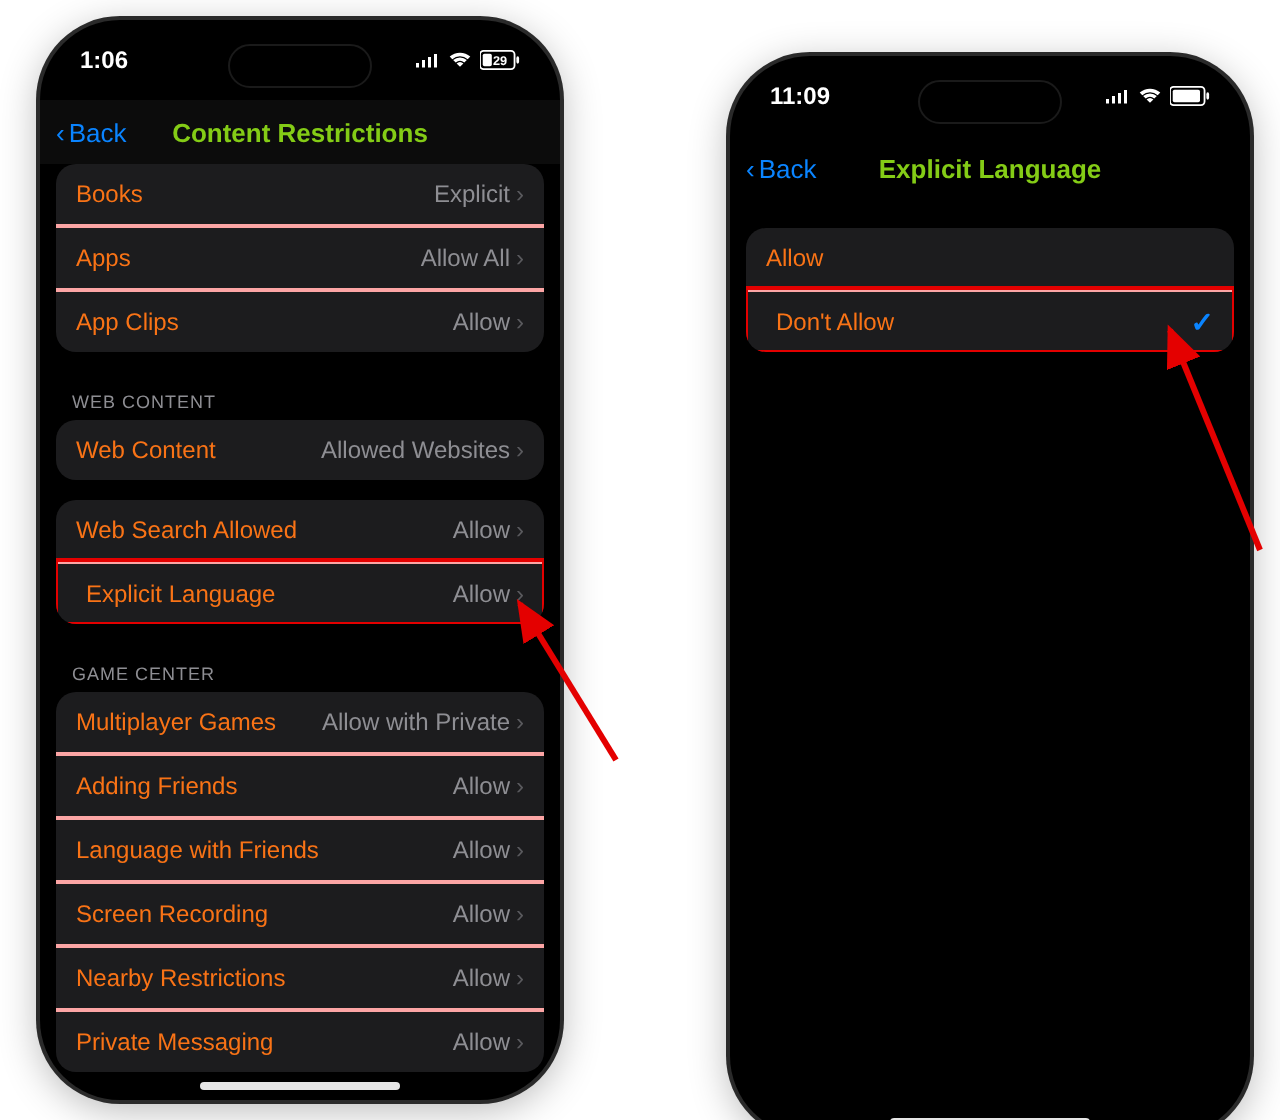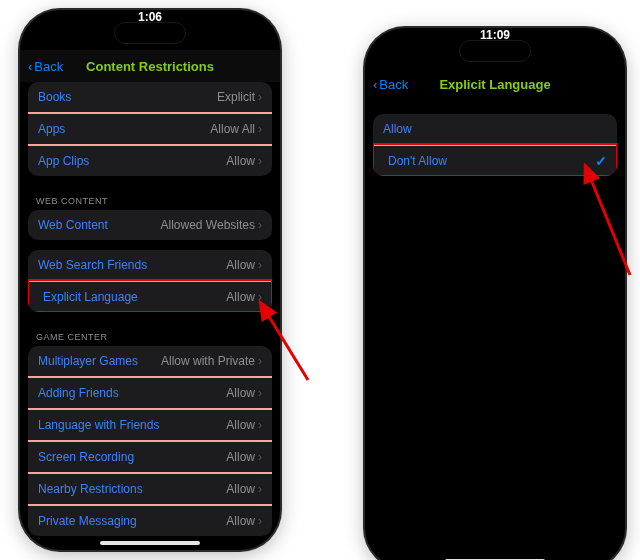--- a/index.html
+++ b/index.html
@@ -3,34 +3,34 @@
 <meta charset="utf-8">
 <style>
   html,body{margin:0;padding:0;background:#fff;font-family:-apple-system,"Helvetica Neue",Arial,sans-serif;}
   .stage{width:640px;height:560px;position:relative;}
   .phone{position:absolute;width:260px;height:540px;border-radius:40px;background:#000;
          box-shadow:0 0 0 2px #2a2a2a, 0 4px 20px rgba(0,0,0,.3);overflow:hidden;}
   .p1{left:20px;top:10px;}
   .p2{left:365px;top:28px;}
   .island{position:absolute;left:50%;top:12px;transform:translateX(-50%);width:70px;height:20px;
            background:#000;border-radius:12px;border:1px solid #1a1a1a;z-index:5;}
-  .statusbar{position:absolute;left:0;right:0;top:0;height:40px;display:flex;justify-content:flex-start;
-             align-items:center;padding:0 20px;color:#fff;font-size:12px;font-weight:600;z-index:4;flex-direction:column;}
+  .statusbar{position:absolute;left:0;right:0;top:0;height:40px;display:flex;justify-content:space-between;
+             align-items:center;padding:0 20px;color:#fff;font-size:12px;font-weight:600;z-index:4;}
   .status-right{display:flex;gap:4px;align-items:center;}
   .navbar{position:absolute;left:0;right:0;top:40px;height:32px;display:flex;align-items:center;
           justify-content:center;z-index:4;background:rgba(20,20,20,.6);}
   .nav-title{color:#84cc16;font-size:13px;font-weight:600;}
   .nav-back{position:absolute;left:8px;display:flex;align-items:center;color:#0a84ff;font-size:13px;gap:2px;}
   .content{position:absolute;left:0;right:0;top:72px;bottom:8px;overflow:hidden;color:#fff;font-size:12px;}
   .group{margin:0 8px 10px;border-radius:10px;background:#1c1c1e;overflow:hidden;}
   .ghead{color:#8e8e93;font-size:9px;letter-spacing:.5px;padding:10px 16px 4px;text-transform:uppercase;}
   .row{display:flex;align-items:center;justify-content:space-between;height:30px;padding:0 10px;
        border-top:2px solid #fca5a5;position:relative;}
   .group .row:first-child{border-top:none;}
-  .row .label{color:#3b82f6;}
+  .row .label{color:#f97316;}
   .row .val{color:#8e8e93;display:flex;align-items:center;gap:3px;}
   .chev{color:#5a5a5e;}
   .check{color:#0a84ff;font-size:14px;font-weight:700;}
   .hl{outline:2px solid #e40000;outline-offset:-1px;padding-left:15px;}
   .homebar{position:absolute;left:50%;bottom:5px;transform:translateX(-50%);width:100px;height:4px;
            border-radius:3px;background:#fff;opacity:.9;}
   svg.icon{width:12px;height:10px;display:block;}
   .arrow{position:absolute;pointer-events:none;}
 </style>
 </head>
@@ -98,21 +98,21 @@
         <span class="label">Web Content</span>
         <span class="val">
               <span>Allowed Websites</span>
               <span class="chev">›</span>
             </span>
       </div>
     </div>
 
     <div class="group">
       <div class="row">
-        <span class="label">Web Search Friends</span>
+        <span class="label">Web Search Allowed</span>
         <span class="val">
               <span>Allow</span>
               <span class="chev">›</span>
             </span>
       </div>
       <div class="row hl">
         <span class="label">Explicit Language</span>
         <span class="val">
               <span>Allow</span>
               <span class="chev">›</span>

